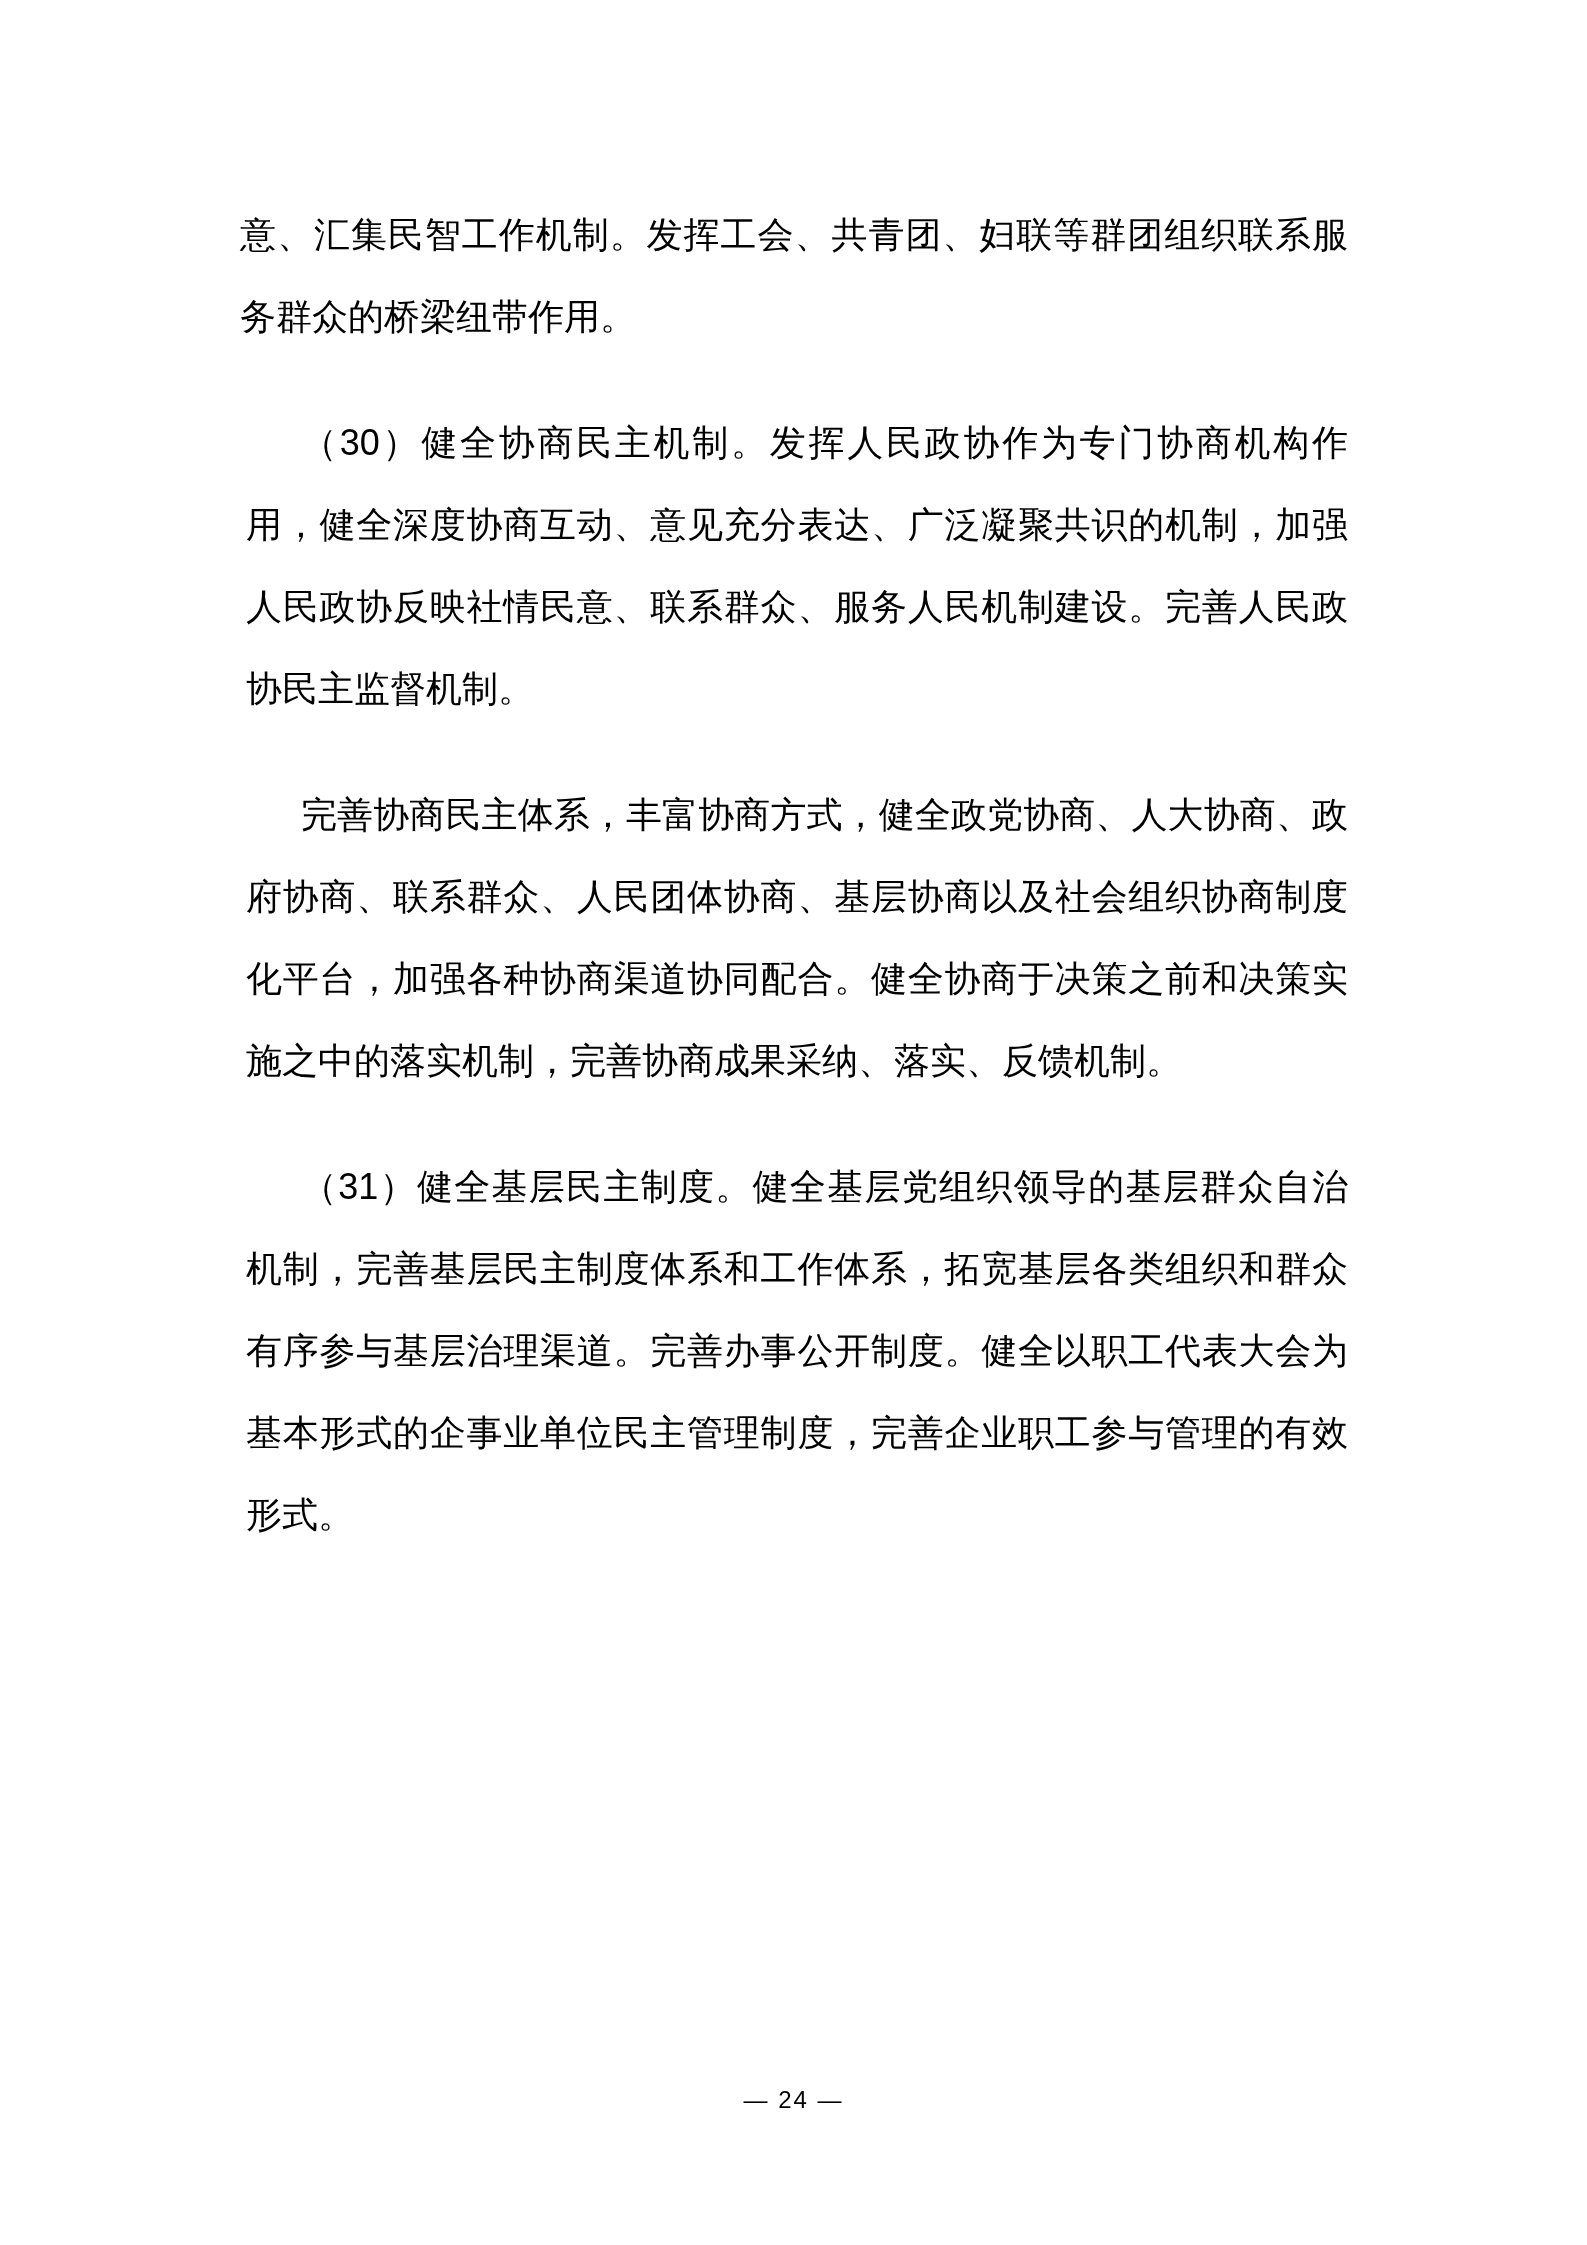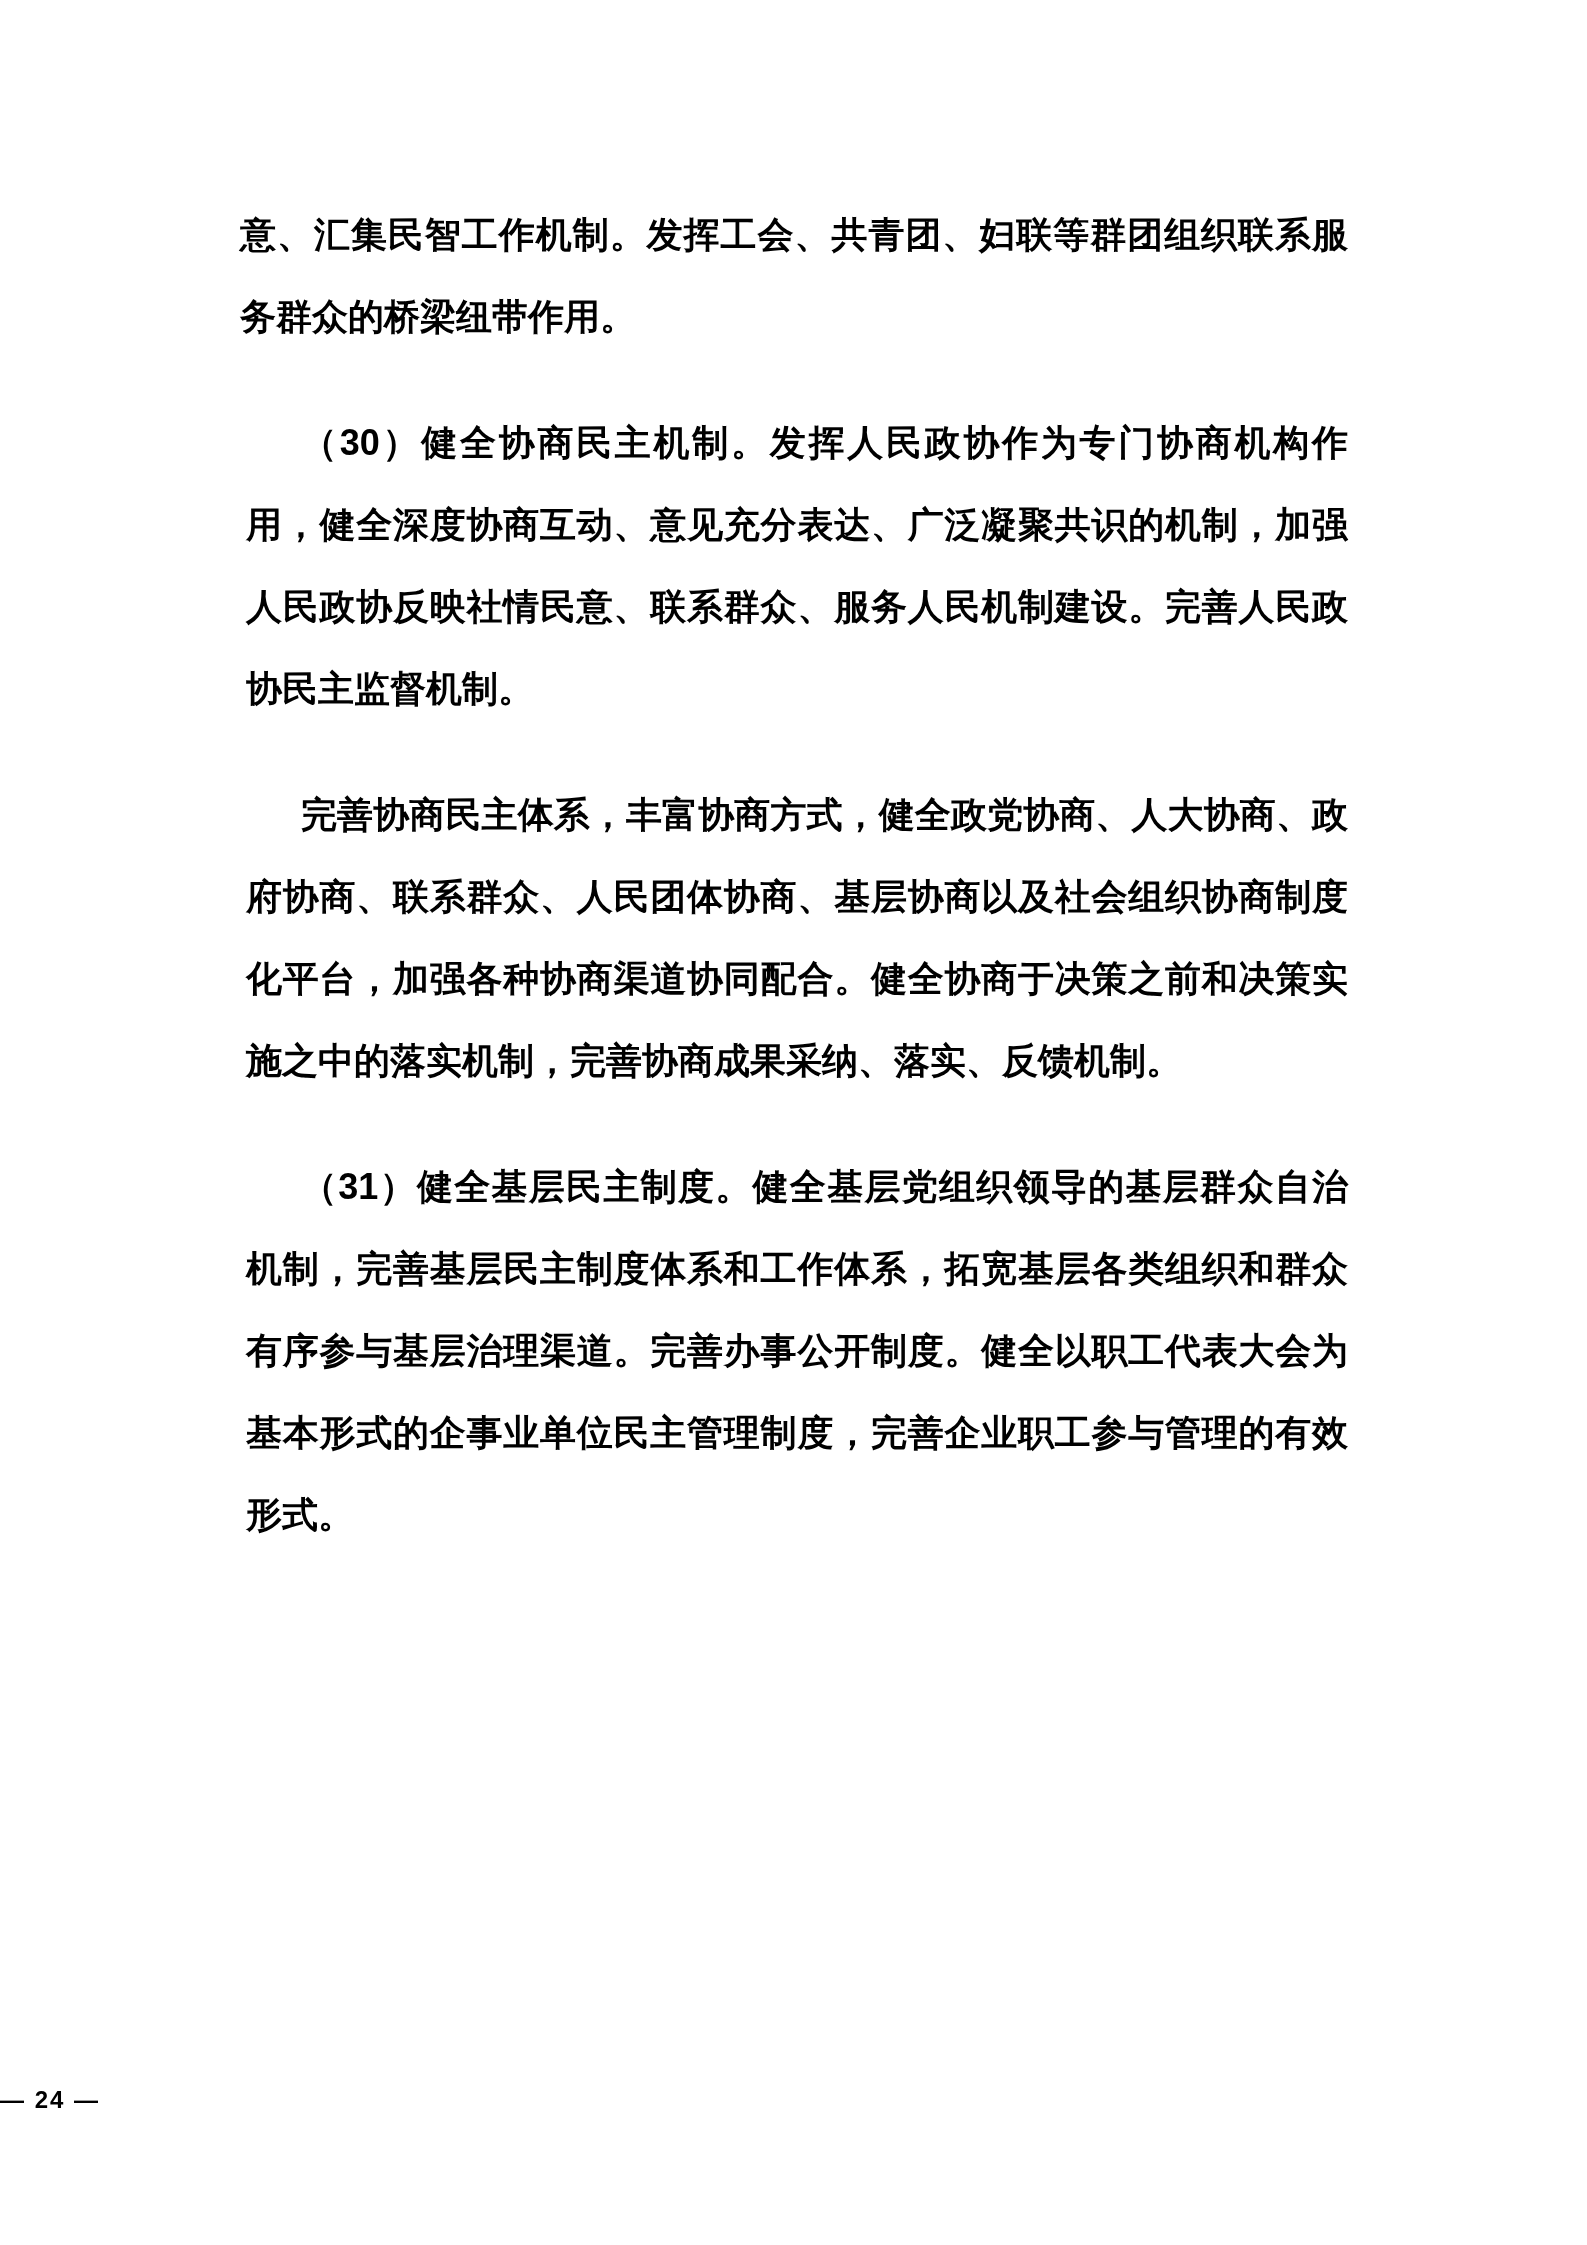--- a/index.html
+++ b/index.html
@@ -11,21 +11,20 @@
     height: 2245px;
     position: relative;
     background: #ffffff;
     font-family: "Liberation Sans", "DejaVu Sans", sans-serif;
     overflow: hidden;
   }
   .page {
     position: absolute;
     inset: 0;
     background: #ffffff;
-    font-weight: bold;
   }
   .body-text {
     position: absolute;
     left: 240px;
     top: 194px;
     width: 1108px;
   }
   p.body-paragraph {
     margin: 0;
     padding: 0;
@@ -41,20 +40,21 @@
     margin-left: 6px;
   }
   p.body-paragraph.indented {
     text-indent: 55px;
   }
   .page-footer {
     position: absolute;
     left: 0;
     top: 2082px;
     width: 100%;
+    text-align: center;
     font-size: 24px;
     line-height: 36px;
     color: #000000;
     letter-spacing: 2px;
   }
 </style>
 </head>
 <body>
 
 <div class="page">

